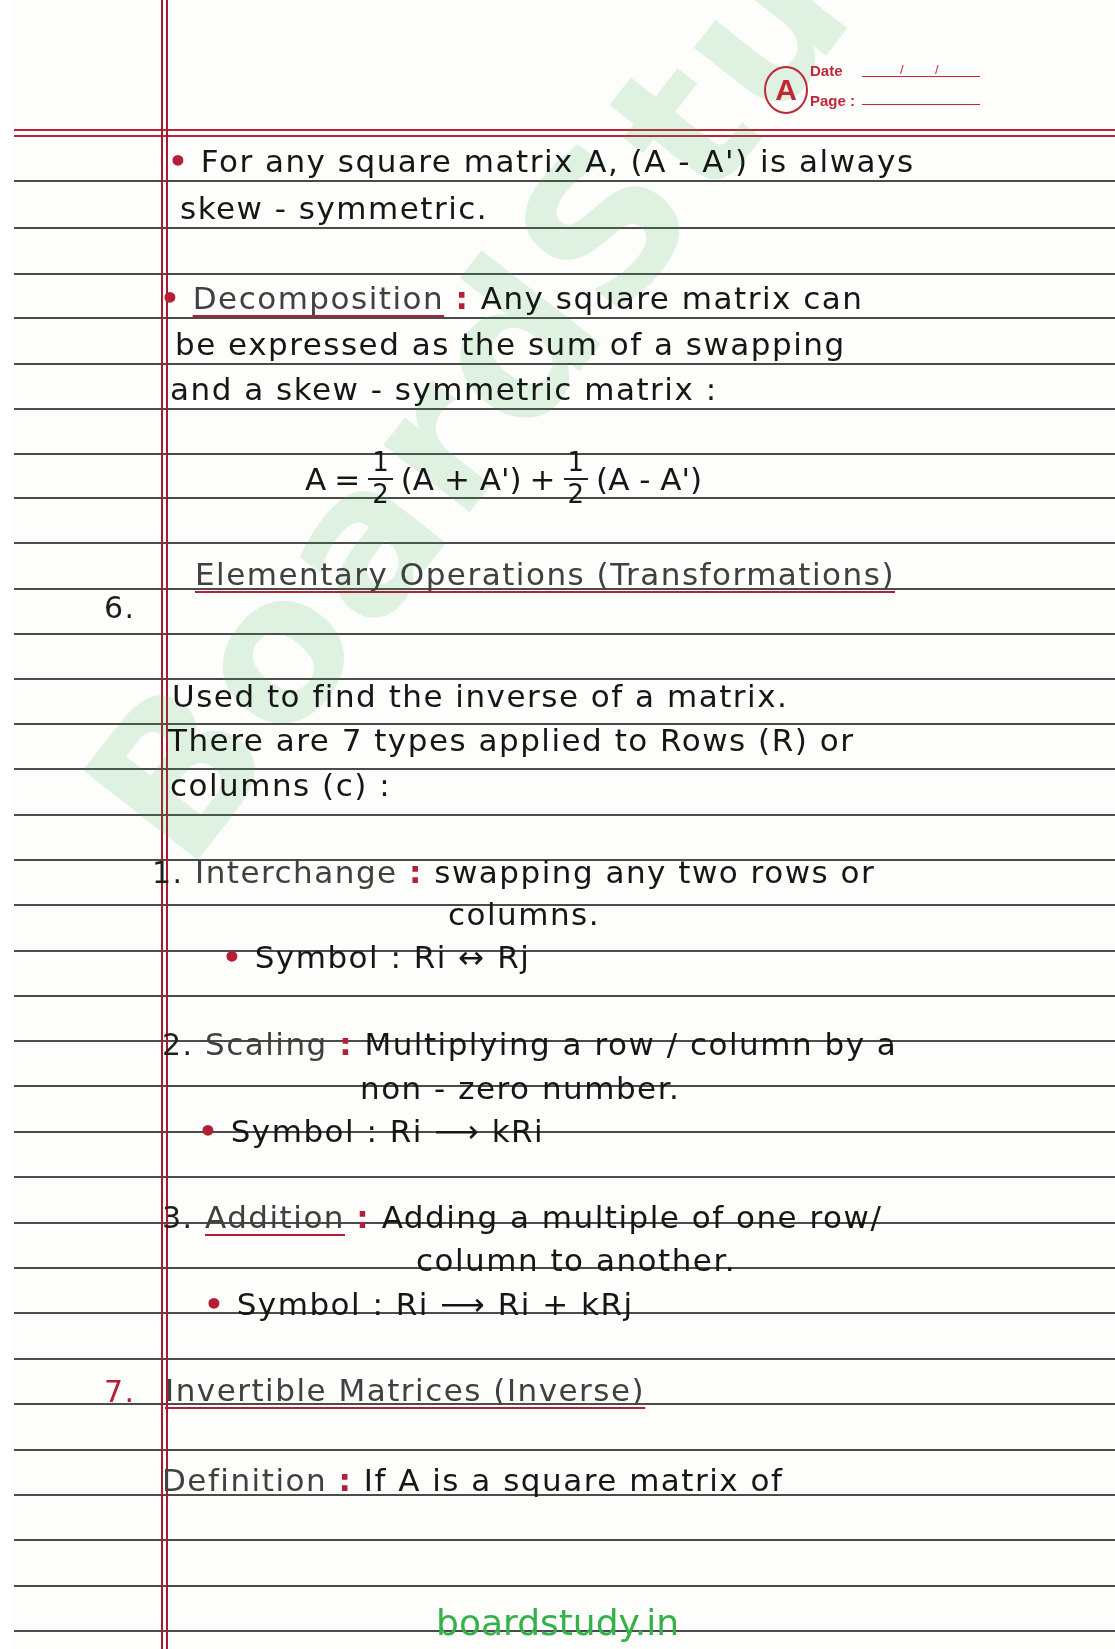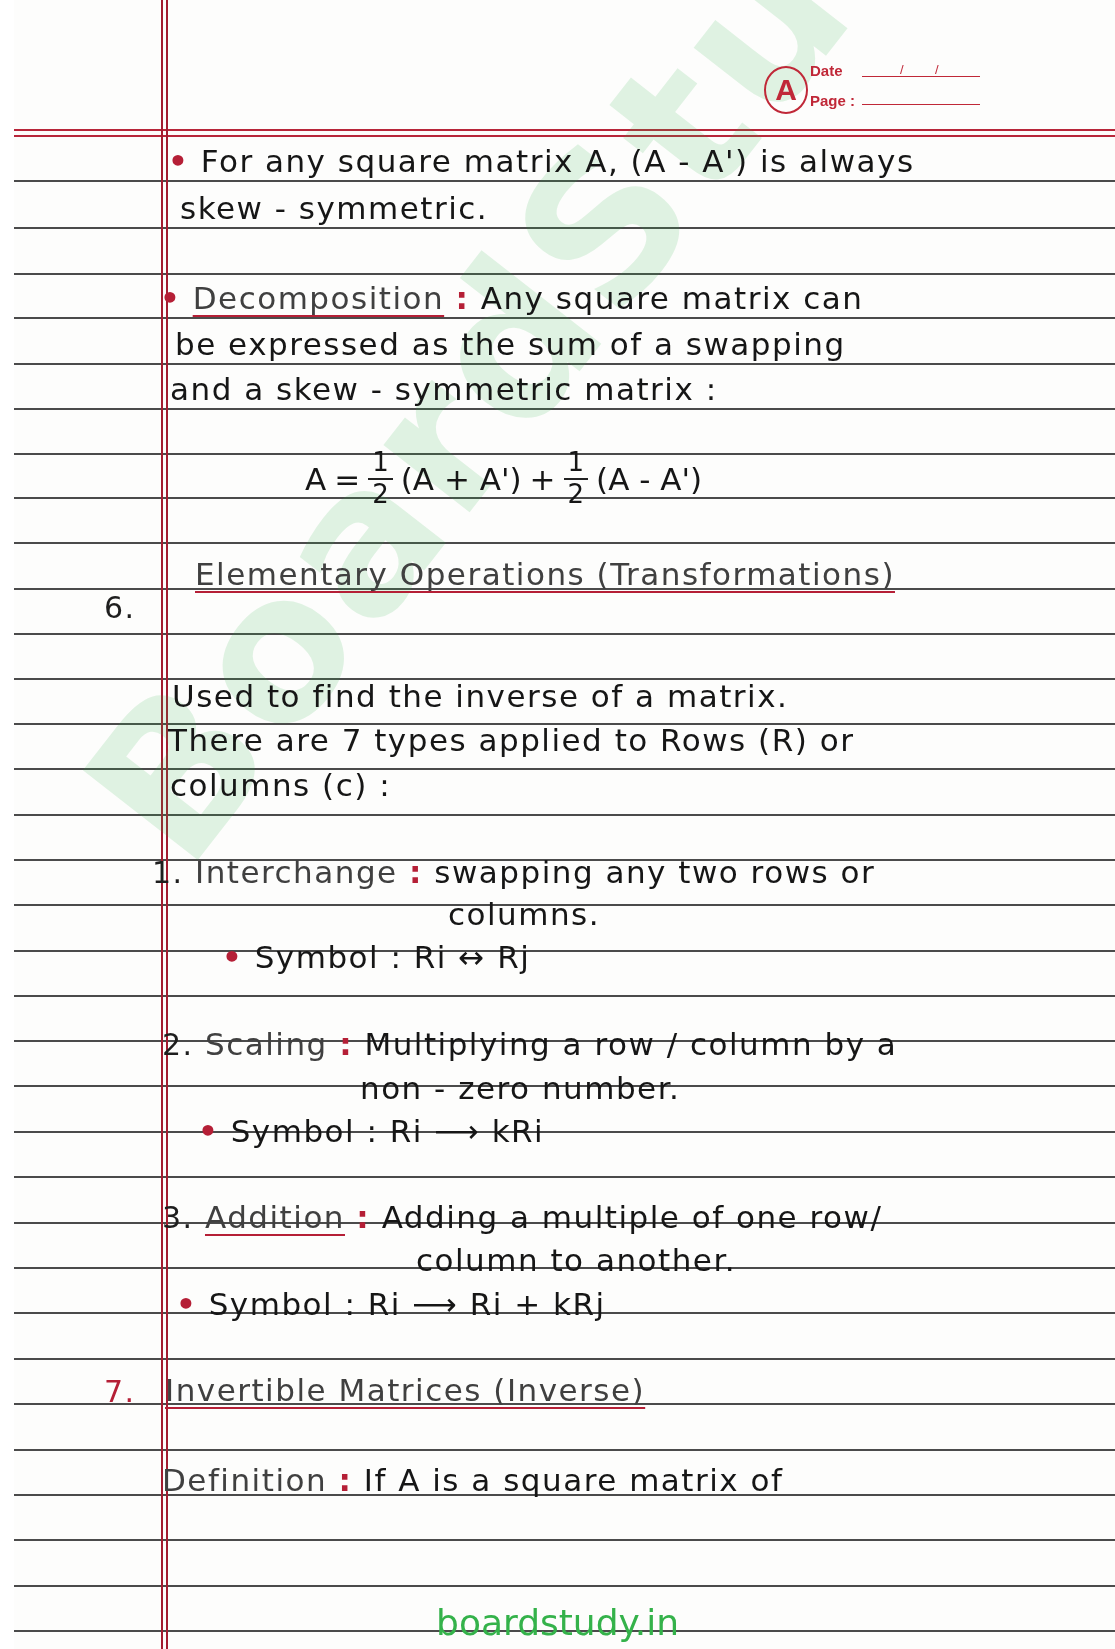--- a/index.html
+++ b/index.html
@@ -189,21 +189,21 @@
   <span>Ri ⟶ kRi</span>
 </div>
 
 <div class="hw" style="left:162px; top:1199px;">
   <span class="num">3.</span>
   <span class="red ul-red">Addition</span>
   <span class="bullet">:</span>
   <span class="ul">Adding a multiple of one row/</span>
 </div>
 <div class="hw" style="left:392px; top:1242px;margin-left:24px;">column to another.</div>
-<div class="hw" style="left:176px; top:1286px;">
+<div class="hw" style="left:204px; top:1286px;">
   <span class="bullet">•</span>
   <span>Symbol :</span>
   <span>Ri ⟶ Ri + kRj</span>
 </div>
 
 <div class="hw num-red" style="left:104px; top:1374px;">7.</div>
 <div class="hw red ul-red" style="left:165px; top:1372px;">Invertible Matrices (Inverse)</div>
 
 <div class="hw" style="left:162px; top:1462px;">
   <span class="red">Definition</span>

